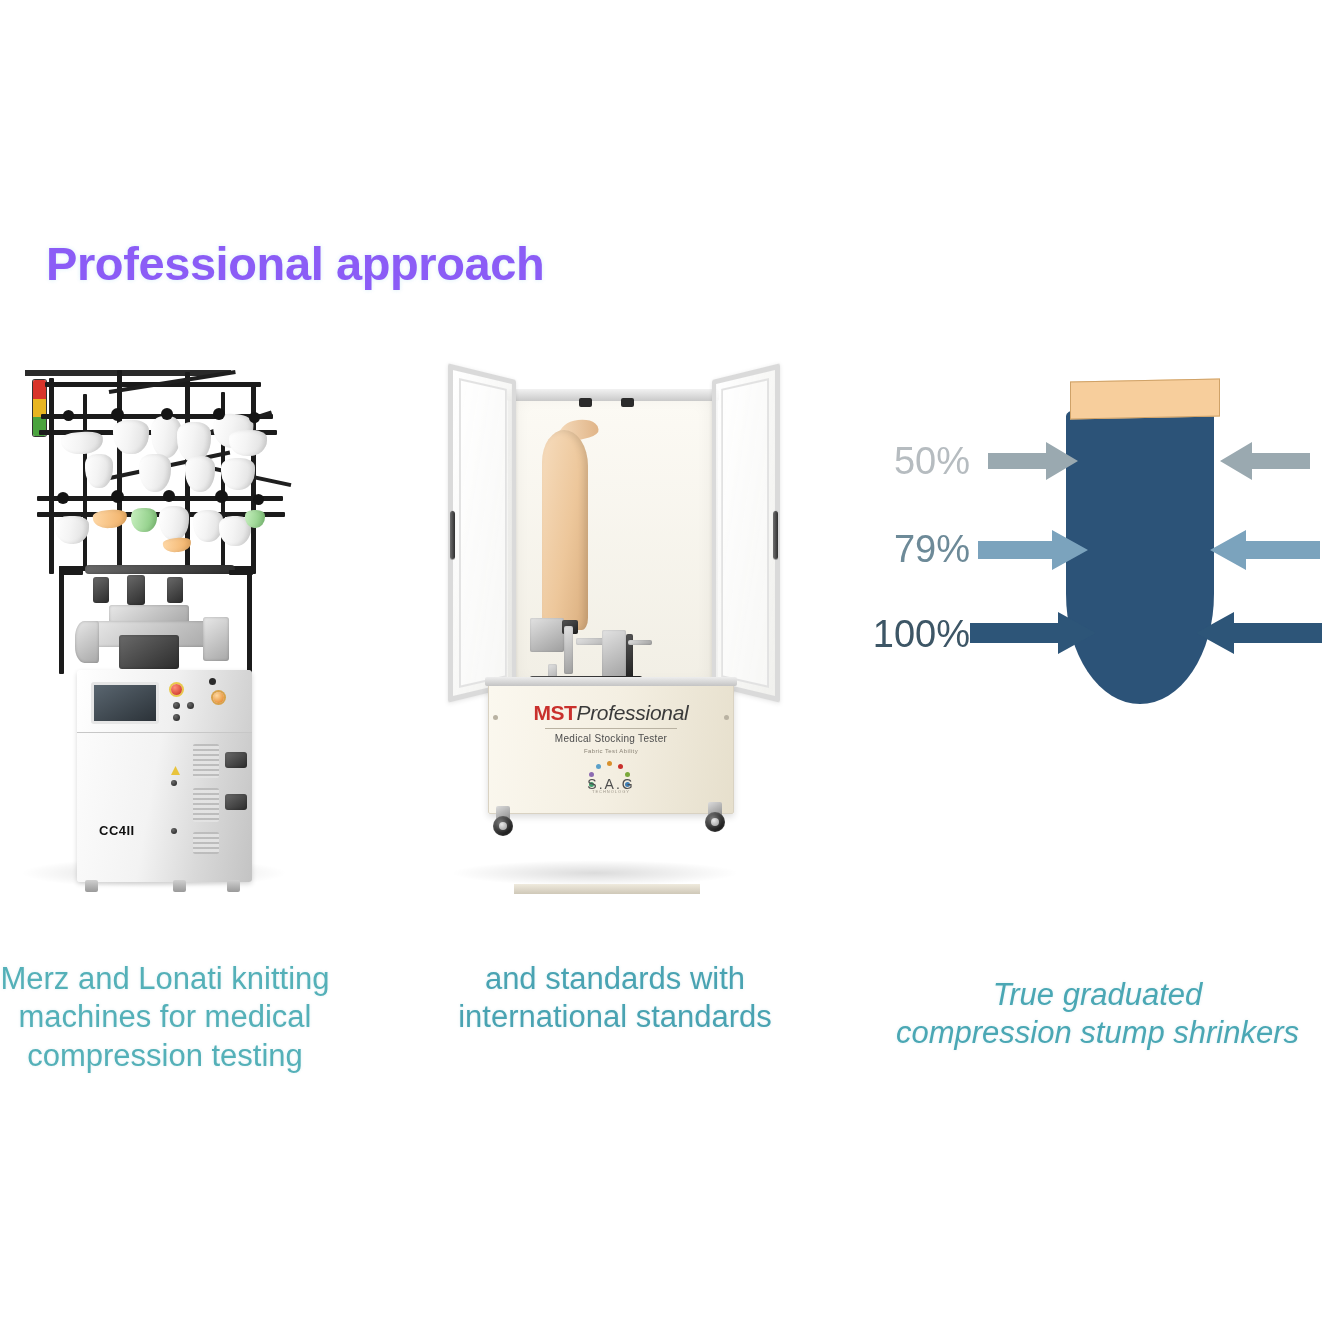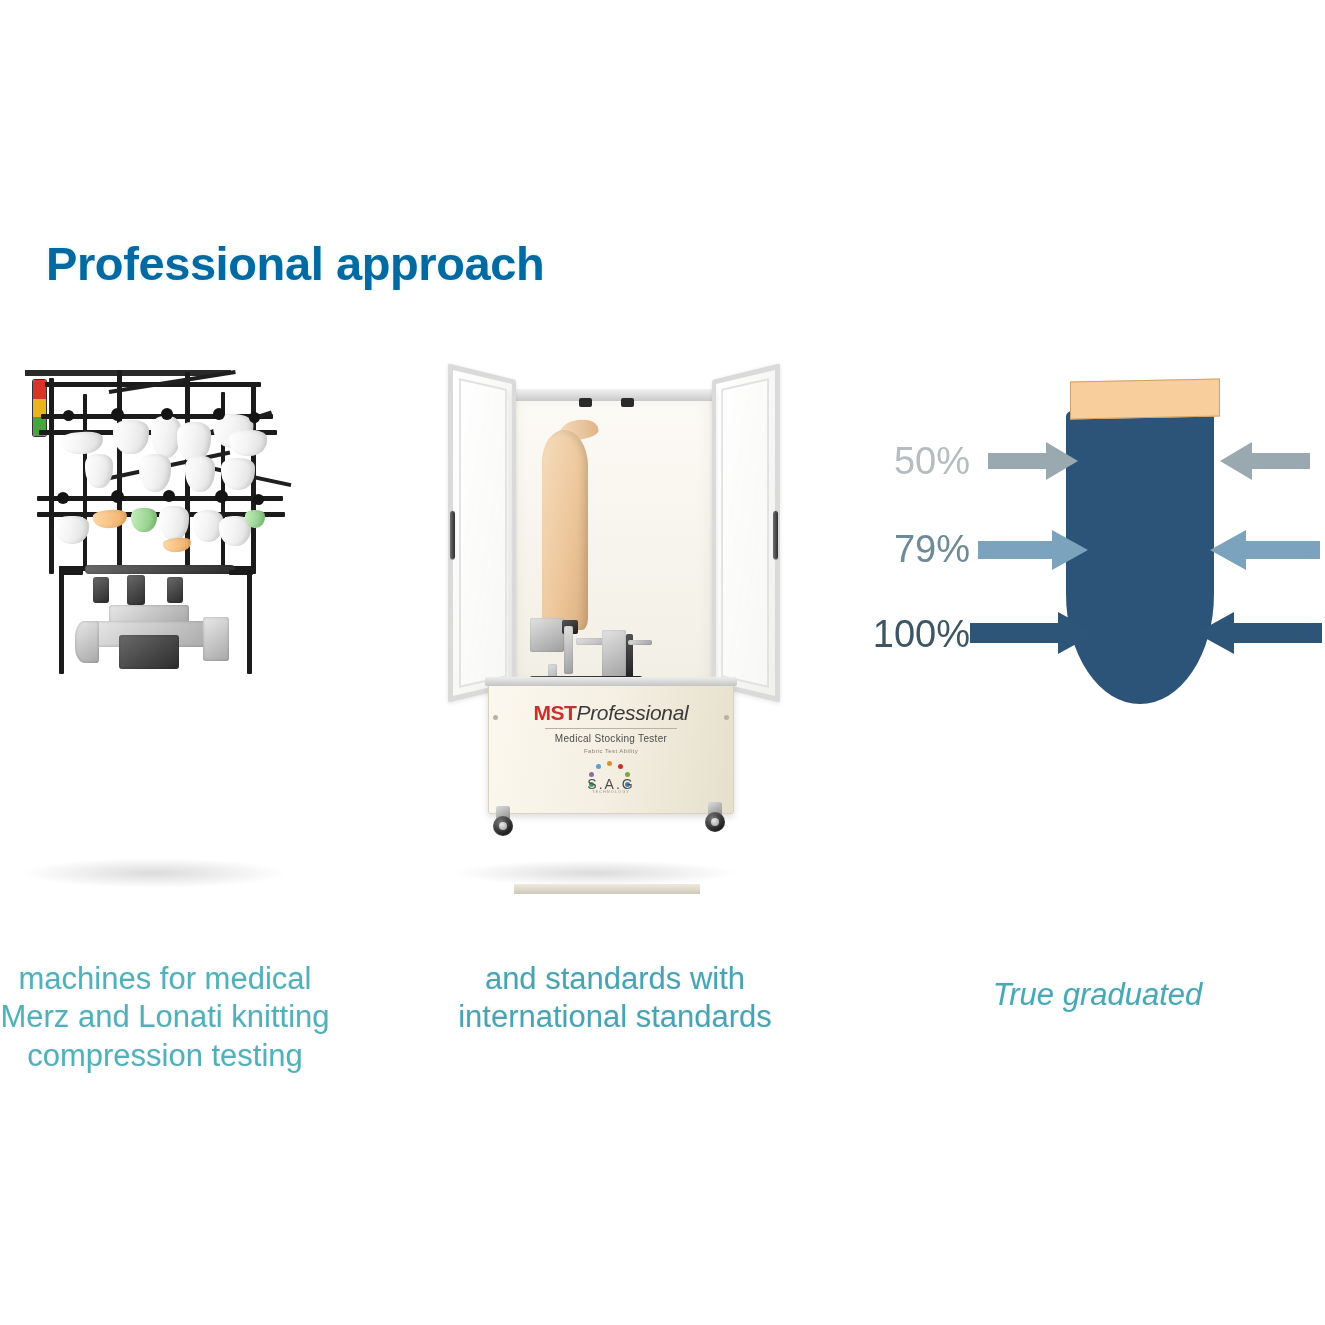--- a/index.html
+++ b/index.html
@@ -414,21 +414,21 @@
     position: absolute;
     height: 0;
   }
   svg { display: block; }
 </style>
 </head>
 <body>
 
 <div class="slide">
 
-  <div class="slide-title" style="color: #0369a1; text-align: center;">Professional approach</div>
+  <div class="slide-title" style="color: #8b5cf6; text-align: center;">Professional approach</div>
 
   <div class="columns">
 
     <div class="col col-1">
       <div class="figure">
         <div class="shadow-soft" style="left:20px; top:498px; width:268px; height:30px;"></div>
 
         <div class="knit">
 
           <div class="tower">
@@ -499,26 +499,53 @@
             <div class="mpart mdark" style="left:44px; top:70px;  width:60px;  height:34px;"></div>
             <div class="mpart" style="left:0px;  top:56px;   width:24px;  height:42px; border-radius:40% 10% 10% 40%;"></div>
             <div class="mpart" style="left:128px;top:52px;   width:26px;  height:44px;"></div>
           </div>
 
           <div class="kpost" style="left:34px;  top:196px; height:108px; width:5px;"></div>
           <div class="kpost" style="left:222px; top:196px; height:108px; width:5px;"></div>
           <div class="kbar" style="left:34px;  top:200px; width:24px;"></div>
           <div class="kbar" style="left:204px; top:200px; width:24px;"></div>
 
+          <div class="cabinet">
+            <div class="cab-top"></div>
+            <div class="hmi"></div>
+            <div class="btn-estop" style="left:94px; top:14px;"></div>
+            <div class="btn-sm" style="left:96px; top:32px;"></div>
+            <div class="btn-sm" style="left:96px; top:44px;"></div>
+            <div class="btn-sm" style="left:110px; top:32px;"></div>
+            <div class="btn-estop" style="left:136px; top:22px; box-shadow:0 0 0 2px #d8a24a; background:radial-gradient(circle at 35% 32%,#ffd9a0,#e07a18);"></div>
+            <div class="btn-sm" style="left:132px; top:8px; background:#2a2a2a;"></div>
+
+            <div class="vent" style="left:116px; top:74px;"></div>
+            <div class="vent" style="left:116px; top:118px;"></div>
+            <div class="vent" style="left:116px; top:162px; height:22px;"></div>
+
+            <div class="warnlabel" style="left:94px; top:96px;"></div>
+            <div class="btn-sm" style="left:94px; top:110px; width:6px; height:6px;"></div>
+            <div class="btn-sm" style="left:94px; top:158px; width:6px; height:6px;"></div>
+
+            <div class="mpart mdark" style="position:absolute; left:148px; top:82px; width:22px; height:16px; border-radius:3px;"></div>
+            <div class="mpart mdark" style="position:absolute; left:148px; top:124px; width:22px; height:16px; border-radius:3px;"></div>
+
+            <div class="cc-badge">CC4II</div>
+
+            <div class="foot" style="left:8px;"></div>
+            <div class="foot" style="left:96px;"></div>
+            <div class="foot" style="right:12px;"></div>
+          </div>
         </div>
       </div>
 
       <div class="caption caption-1">
+        <div>Merz and Lonati knitting</div>
         <div>machines for medical</div>
-        <div>Merz and Lonati knitting</div>
         <div>compression testing</div>
       </div>
     </div>
 
     <div class="col col-2">
       <div class="figure">
         <div class="shadow-soft" style="left:50px; top:500px; width:290px; height:26px;"></div>
 
         <div class="mst">
 
@@ -625,17 +652,18 @@
           </svg>
           <svg class="arrow-r" style="left:326px; top:232px; height:42px; width:126px;" viewBox="0 0 126 42" preserveAspectRatio="none">
             <polygon points="126,11 38,11 38,0 0,21 38,42 38,31 126,31" fill="#2d5578"></polygon>
           </svg>
 
         </div>
       </div>
 
       <div class="caption caption-3" style="top:616px;font-style:italic;">
         <div>True graduated</div>
+        <div>compression stump shrinkers</div>
       </div>
     </div>
 
   </div>
 </div>
 
 </body></html>

